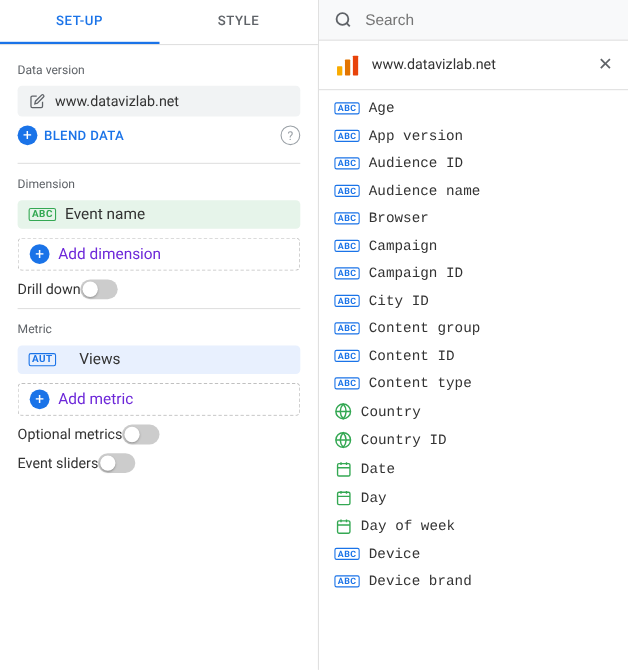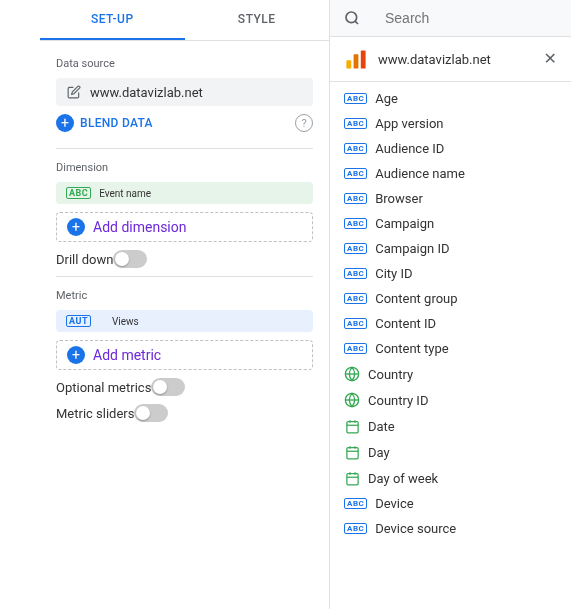--- a/index.html
+++ b/index.html
@@ -16,21 +16,20 @@
     }
 
     
     .left-panel {
       width: 290px;
       border-right: 1px solid #e0e0e0;
       display: flex;
       flex-direction: column;
       height: 609px;
       overflow: hidden;
-      margin-left: 40px;
     }
 
     
     .tabs {
       display: flex;
       border-bottom: 1px solid #e0e0e0;
       background: #fff;
     }
     .tab {
       flex: 1;
@@ -154,21 +153,21 @@
     .aut-badge {
       font-size: 9px;
       font-weight: 700;
       color: #1a73e8;
       border: 1.5px solid #1a73e8;
       border-radius: 2px;
       padding: 0 2px;
       letter-spacing: 0.5px;
     }
     .chip-label {
-      font-size: 10px;
+      font-size: 14px;
     }
 
     .add-row {
       display: flex;
       align-items: center;
       gap: 8px;
       border: 1.5px dashed #c0c0c0;
       border-radius: 4px;
       padding: 5px 10px;
       margin-bottom: 8px;
@@ -226,21 +225,21 @@
       flex-direction: column;
       height: 609px;
     }
 
     .search-bar {
       display: flex;
       align-items: flex-end;
       padding: 10px 14px;
       border-bottom: 1px solid #e0e0e0;
       background: #f8f9fa;
-      gap: 25px;
+      gap: 12px;
     }
     .search-icon-svg {
       color: #5f6368;
       flex-shrink: 0;
     }
     .search-input {
       border: none;
       background: transparent;
       outline: none;
       font-size: 14px;
@@ -309,20 +308,21 @@
       height: 16px;
       flex-shrink: 0;
       display: flex;
       align-items: center;
       justify-content: center;
     }
 
     .field-name {
       font-size: 13px;
       color: #333;
+      font-family: Liberation Mono, monospace;
     }
 
     
     .fields-list::-webkit-scrollbar {
       width: 6px;
     }
     .fields-list::-webkit-scrollbar-track {
       background: #f1f3f4;
     }
     .fields-list::-webkit-scrollbar-thumb {
@@ -340,21 +340,21 @@
 <body>
 
 <div class="left-panel">
   <div class="tabs">
     <div class="tab active">SET-UP</div>
     <div class="tab">STYLE</div>
   </div>
 
   <div class="panel-content">
 
-    <div class="section-label">Data source</div>
+    <div class="section-label">Data version</div>
     <div class="data-source-box">
       <span class="edit-icon">
         <svg width="14" height="14" viewBox="0 0 24 24" fill="none" stroke="#5f6368" stroke-width="2">
           <path d="M11 4H4a2 2 0 0 0-2 2v14a2 2 0 0 0 2 2h14a2 2 0 0 0 2-2v-7"></path>
           <path d="M18.5 2.5a2.121 2.121 0 0 1 3 3L12 15l-4 1 1-4 9.5-9.5z"></path>
         </svg>
       </span>
       <span class="data-source-url">www.datavizlab.net</span>
     </div>
     <div class="blend-row">
@@ -393,21 +393,21 @@
       <span class="plus-circle">+</span>
       <span class="add-row-label">Add metric</span>
     </div>
 
     <div class="toggle-row">
       <span class="toggle-label">Optional metrics</span>
       <div class="toggle"></div>
     </div>
 
     <div class="toggle-row">
-      <span class="toggle-label">Metric sliders</span>
+      <span class="toggle-label">Event sliders</span>
       <div class="toggle"></div>
     </div>
   </div>
 </div>
 
 <div class="right-panel">
 
   <div class="search-bar">
     <svg class="search-icon-svg" width="16" height="16" viewBox="0 0 24 24" fill="none" stroke="#5f6368" stroke-width="2.5">
       <circle cx="11" cy="11" r="8"></circle>
@@ -525,17 +525,17 @@
         </svg>
       </span>
           <span class="field-name">Day of week</span>
         </div>
         <div class="field-item">
           <span class="field-badge-abc">ABC</span>
           <span class="field-name">Device</span>
         </div>
         <div class="field-item">
           <span class="field-badge-abc">ABC</span>
-          <span class="field-name">Device source</span>
+          <span class="field-name">Device brand</span>
         </div>
       </div>
   </div>
 </div>
 
 </body></html>

